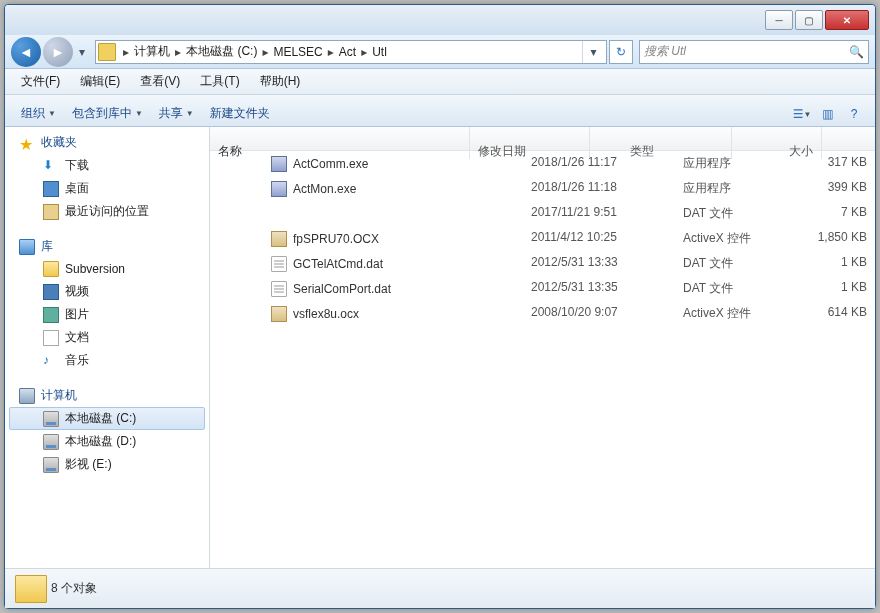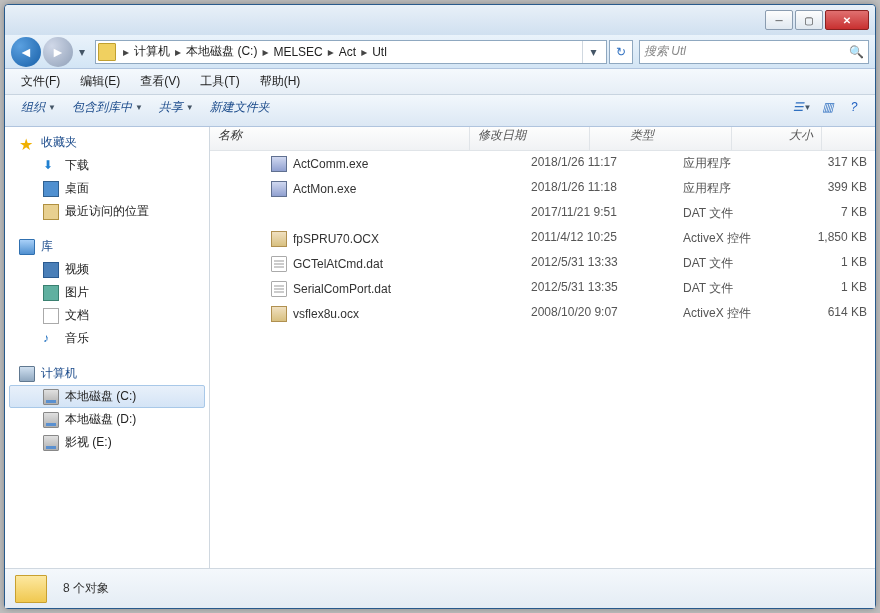--- a/index.html
+++ b/index.html
@@ -15,58 +15,58 @@
 .addrbar { flex: 1; height: 24px; background: #fff; border: 1px solid #8fa8c0; display: flex; align-items: center; padding: 0 2px; }
 .addricon { width: 18px; height: 18px; background: #f0d060; border: 1px solid #c0a030; border-radius: 1px; margin-right: 4px; }
 .crumb { color: #222; padding: 0 2px; cursor: default; }
 .crumbsep { color: #444; padding: 0 3px; cursor: default; }
 .addrbtn { width: 22px; height: 22px; display: flex; align-items: center; justify-content: center; color: #456; cursor: default; border-left: 1px solid #d0d8e0; margin-left: auto; }
 .refreshbtn { width: 24px; height: 24px; margin-left: 2px; background: #fff; border: 1px solid #8fa8c0; display: flex; align-items: center; justify-content: center; color: #3070c0; cursor: default; }
 .searchbox { width: 230px; height: 24px; margin-left: 6px; background: #fff; border: 1px solid #8fa8c0; display: flex; align-items: center; padding: 0 4px; color: #888; font-style: italic; }
 .searchbox .mag { margin-left: auto; color: #3070c0; font-style: normal; }
 .menubar { height: 26px; background: linear-gradient(to bottom,#f5f9fd,#e6eef6); border-bottom: 1px solid #c8d4e0; display: flex; align-items: center; padding: 0 6px; }
 .menubar span { padding: 2px 10px; color: #222; cursor: default; }
-.toolbar { height: 32px; background: linear-gradient(to bottom,#f2f7fc,#dce8f4); border-bottom: 1px solid #b0c4de; display: flex; align-items: flex-start; padding: 0 8px; color: #1a4a8a; font-style: italic; }
+.toolbar { height: 32px; background: linear-gradient(to bottom,#f2f7fc,#dce8f4); border-bottom: 1px solid #b0c4de; display: flex; align-items: flex-end; padding: 0 8px; color: #1a4a8a; }
 .toolbtn { padding: 4px 8px; display: flex; align-items: center; gap: 3px; cursor: default; }
 .tooldrop { font-size: 8px; color: #456; }
 .toolspace { flex: 1; }
 .iconbtn { width: 26px; height: 24px; display: flex; align-items: center; justify-content: center; color: #3070c0; cursor: default; }
 .body { flex: 1; display: flex; min-height: 0; }
 .sidebar { width: 205px; border-right: 1px solid #d0d8e0; overflow-y: auto; padding: 4px 0; background: #fff; }
 .navgroup { margin-bottom: 12px; }
 .navhead { display: flex; align-items: center; gap: 6px; padding: 3px 6px 3px 14px; color: #1a4a8a; cursor: default; }
 .navhead .hicon { width: 16px; height: 16px; }
 .navitem { display: flex; align-items: center; gap: 6px; padding: 3px 6px 3px 38px; color: #222; cursor: default; }
 .navitem.selected { background: linear-gradient(to bottom,#e8f0fa,#d4e4f6); border: 1px solid #a8c8e8; border-radius: 2px; margin: 0 4px; padding: 2px 6px 2px 33px; }
 .nicon { width: 16px; height: 16px; }
 .driveicon { background: linear-gradient(to bottom,#e0e0e0,#b0b0b0); border: 1px solid #888; border-radius: 1px; position: relative; }
 .driveicon::after { content:""; position:absolute; bottom:1px; left:2px; right:2px; height:3px; background:#5a90d0; }
 .foldericon { background: linear-gradient(to bottom,#fde8a0,#f0c850); border: 1px solid #c8a030; border-radius: 1px; }
 .hicon.star { color:#f0b000; font-size:16px; }
 .hicon.lib { background: linear-gradient(to bottom,#a8d0f8,#5090d0); border: 1px solid #3070b0; border-radius: 1px; }
 .hicon.comp { background: linear-gradient(to bottom,#d0e0f0,#90a8c0); border: 1px solid #607890; border-radius: 1px; }
 .listpane { flex: 1; display: flex; flex-direction: column; background: #fff; }
 .colheader { height: 24px; display: flex; border-bottom: 1px solid #e0e4e8; background: linear-gradient(to bottom,#fdfdfd,#f0f2f4); }
-.colheader .col { padding: 0 8px; border-right: 1px solid #e0e4e8; color: #333; cursor: default; font-style: italic; }
+.colheader .col { padding: 16px 8px; border-right: 1px solid #e0e4e8; color: #333; cursor: default; }
 .filelist { flex: 1; overflow-y: auto; }
 .filerow { display: flex; padding: 2px 0; cursor: default; justify-content: flex-end; }
 .filerow .cell { padding: 2px 8px; color: #333; overflow: hidden; text-overflow: ellipsis; white-space: nowrap; }
 .filerow .cell.name { display: flex; align-items: center; gap: 6px; }
 .fileicon { width: 16px; height: 16px; flex-shrink: 0; }
 .fileicon.exe { background: linear-gradient(to bottom,#d0d8f0,#90a0d0); border:1px solid #607090; }
 .fileicon.dll { background: linear-gradient(to bottom,#f0f0f0,#c8c8c8); border:1px solid #999; position: relative; }
 .fileicon.dll::after { content:""; position:absolute; top:2px; left:3px; width:6px; height:6px; background:#7090d0; border-radius:50%; }
 .fileicon.dat { background: #fff; border:1px solid #aaa; border-radius:1px; position:relative; }
 .fileicon.dat::after { content:""; position:absolute; top:3px; left:2px; right:2px; height:2px; background:#ccc; box-shadow: 0 3px 0 #ccc, 0 6px 0 #ccc; }
 .fileicon.ocx { background: linear-gradient(to bottom,#f0e0c0,#d8c080); border:1px solid #b09050; }
 .col.c1,.cell.c1 { width: 260px; }
 .col.c2,.cell.c2 { width: 120px; color: #555; }
 .col.c3,.cell.c3 { width: 110px; color: #555; margin-left: 32px; }
 .col.c4,.cell.c4 { width: 90px; text-align: right; color: #555; }
-.statusbar { height: 40px; border-top: 1px solid #d0d8e0; background: linear-gradient(to bottom,#f4f8fc,#e4ecf4); display: flex; align-items: center; padding: 0 10px; gap: 16px; color: #333; }
+.statusbar { height: 40px; border-top: 1px solid #d0d8e0; background: linear-gradient(to bottom,#f4f8fc,#e4ecf4); display: flex; align-items: center; padding: 0 10px; gap: 4px; color: #333; }
 .statusbar .sicon { width: 32px; height: 28px; }
 </style>
 </head>
 <body>
 
 <div class="window">
 
   <div class="titlebar">
     <div class="wbtn">─</div>
     <div class="wbtn">▢</div>
@@ -149,20 +149,24 @@
             <span>最近访问的位置</span>
           </div>
       </div>
 
       <div class="navgroup">
         <div class="navhead">
           <span class="hicon lib"></span>
           <span>库</span>
         </div>
         <div class="navitem">
+            <span class="nicon foldericon"></span>
+            <span>Subversion</span>
+          </div>
+        <div class="navitem">
             <span class="nicon" style="background:#4a7fb8;border:1px solid #2a5a90;"></span>
             <span>视频</span>
           </div>
         <div class="navitem">
             <span class="nicon" style="background:#60b0a0;border:1px solid #3a8070;"></span>
             <span>图片</span>
           </div>
         <div class="navitem">
             <span class="nicon" style="background:#fff;border:1px solid #aaa;"></span>
             <span>文档</span>

